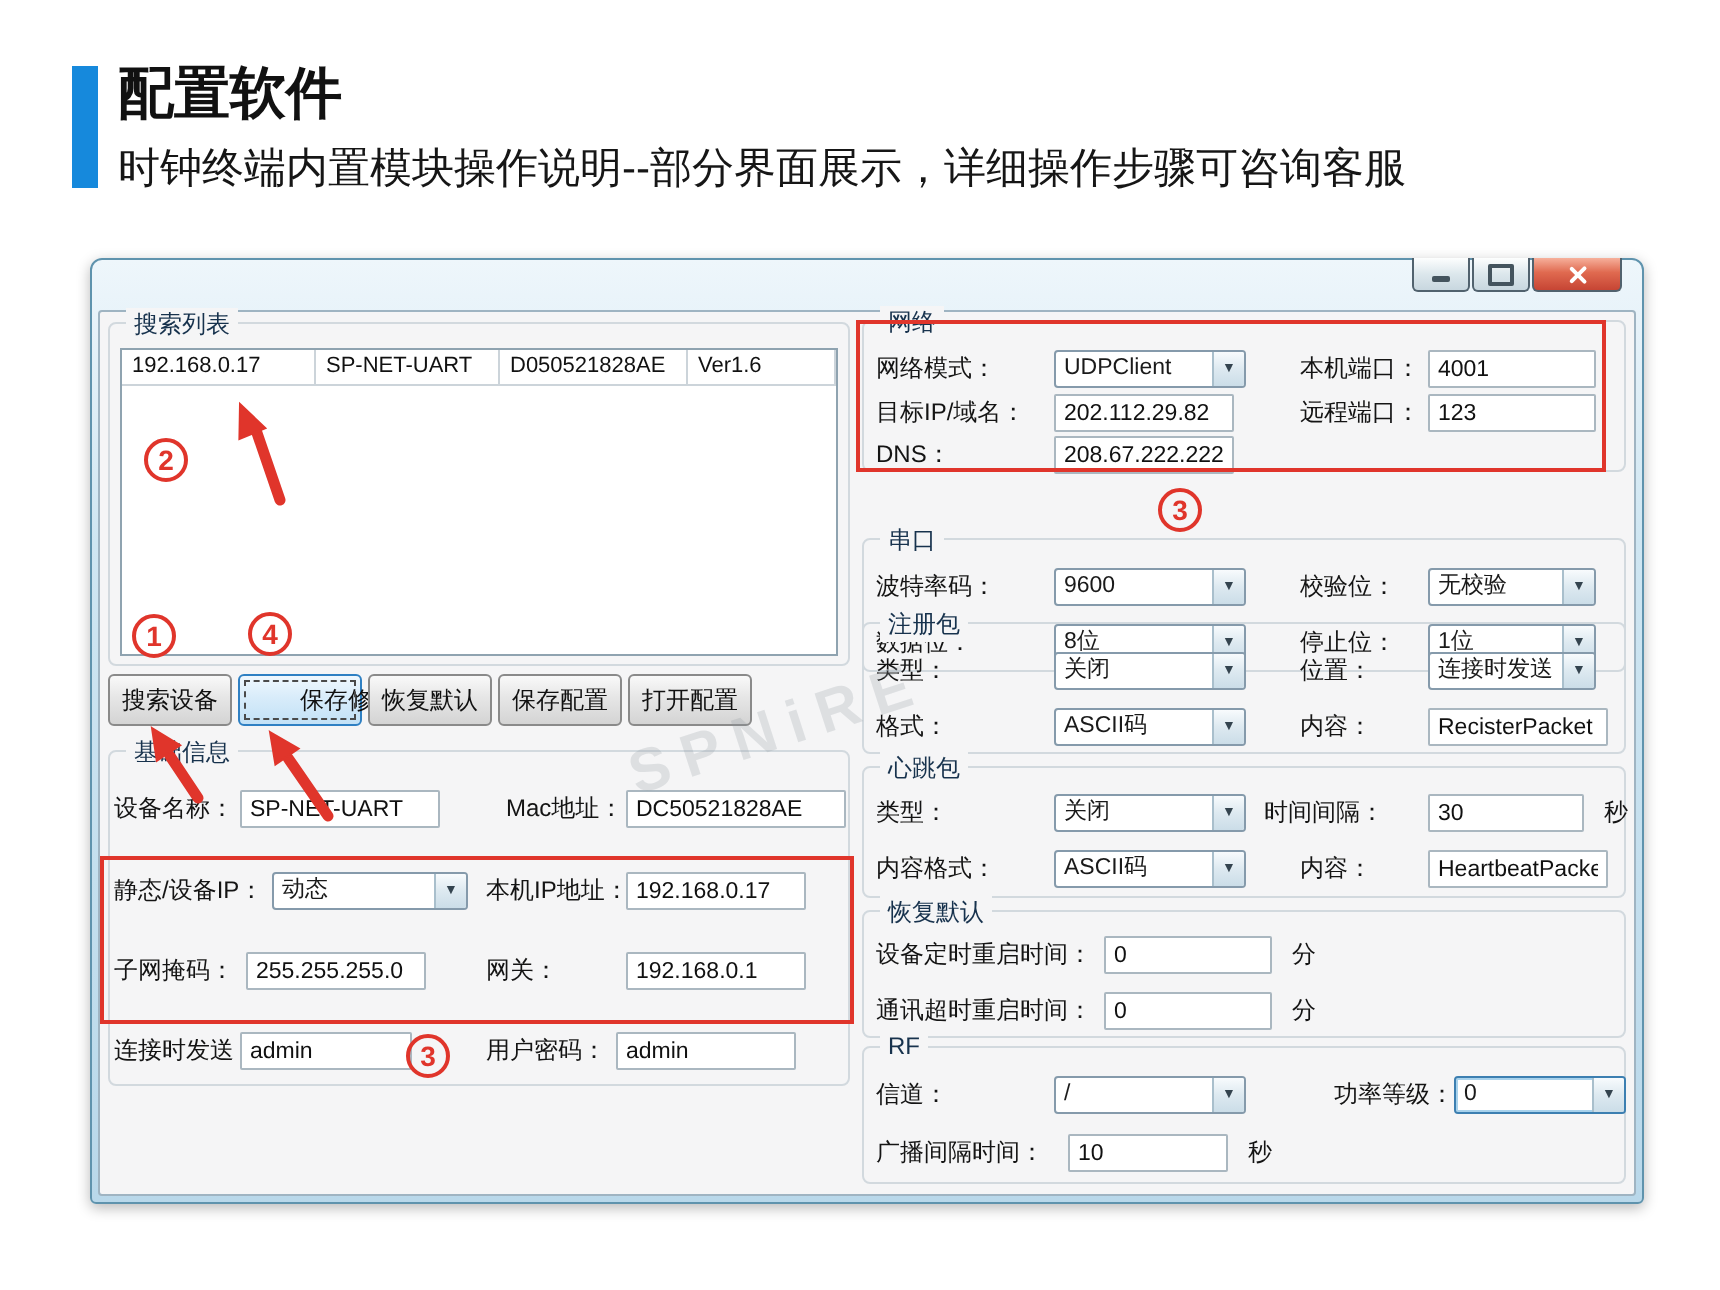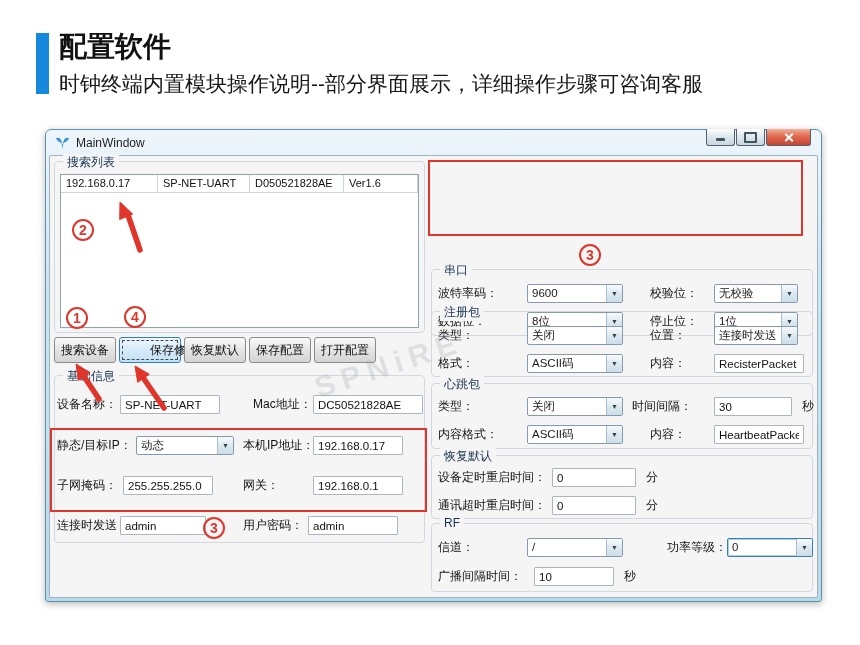--- a/index.html
+++ b/index.html
@@ -75,26 +75,20 @@
       opacity:.22;transform:rotate(-18deg);pointer-events:none;font-weight:bold;}
 </style>
 </head>
 <body>
 
 <div class="hdr-bar"></div>
 <div class="hdr-title">配置软件</div>
 <div class="hdr-sub">时钟终端内置模块操作说明--部分界面展示，详细操作步骤可咨询客服</div>
 
 <div class="window">
-  <div class="titlebar">
-    <svg class="win-icon" viewBox="0 0 16 14">
-      <path d="M1 2 Q5 0 7 5 L8 9 L9 5 Q11 0 15 2 Q13 6 9 7 L8 13 L7 7 Q3 6 1 2Z" fill="#3a8fd8"></path>
-    </svg>
-    <span class="win-title">MainWindow</span>
-  </div>
   <div class="capbtns">
     <div class="capbtn min">
         <span class="glyph-min"></span>
       </div>
     <div class="capbtn max">
         <span class="glyph-max"></span>
       </div>
     <div class="capbtn close">
         <span class="glyph-x"></span>
       </div>
@@ -121,39 +115,57 @@
     <div class="btn" style="left:264px;top:181px;">打开配置</div>
 
     <div class="group" style="left:4px;top:219px;width:371px;height:168px;">
       <span class="legend">基础信息</span>
 
       <span class="flabel" style="left:2px;top:19px;">设备名称：</span>
       <input class="tb" style="left: 65px; top: 19px; width: 100px;" value="SP-NET-UART">
       <span class="flabel" style="left:198px;top:19px;">Mac地址：</span>
       <input class="tb" style="left: 258px; top: 19px; width: 110px;" value="DC50521828AE">
 
-      <span class="flabel" style="left:2px;top:60px;">静态/目标IP：</span>
+      <span class="flabel" style="left:2px;top:60px;">静态/设备IP：</span>
       <div class="combo" style="left:81px;top:60px;width:98px;">
         <span class="val">动态</span>
         <span class="cbtn">▼</span>
       </div>
       <span class="flabel" style="left:188px;top:60px;">本机IP地址：</span>
       <input class="tb" style="left: 258px; top: 60px; width: 90px;" value="192.168.0.17">
 
       <span class="flabel" style="left:2px;top:100px;">子网掩码：</span>
       <input class="tb" style="left: 68px; top: 100px; width: 90px;" value="255.255.255.0">
       <span class="flabel" style="left:188px;top:100px;">网关：</span>
       <input class="tb" style="left: 258px; top: 100px; width: 90px;" value="192.168.0.1">
 
       <span class="flabel" style="left:2px;top:140px;">连接时发送：</span>
       <input class="tb" style="left: 65px; top: 140px; width: 86px;" value="admin">
       <span class="flabel" style="left:188px;top:140px;">用户密码：</span>
       <input class="tb" style="left: 253px; top: 140px; width: 90px;" value="admin">
     </div>
 
+    <div class="group" style="left:381px;top:4px;width:382px;height:76px;">
+      <span class="legend">网络</span>
+      <span class="flabel" style="left:6px;top:14px;">网络模式：</span>
+      <div class="combo" style="left:95px;top:14px;width:96px;">
+        <span class="val">UDPClient</span>
+          <span class="cbtn">▼</span>
+      </div>
+      <span class="flabel" style="left:218px;top:14px;">本机端口：</span>
+      <input class="tb" style="left: 282px; top: 14px; width: 84px;" value="4001">
+
+      <span class="flabel" style="left:6px;top:36px;">目标IP/域名：</span>
+      <input class="tb" style="left: 95px; top: 36px; width: 90px;" value="202.112.29.82">
+      <span class="flabel" style="left:218px;top:36px;">远程端口：</span>
+      <input class="tb" style="left: 282px; top: 36px; width: 84px;" value="123">
+
+      <span class="flabel" style="left:6px;top:57px;">DNS：</span>
+      <input class="tb" style="left: 95px; top: 57px; width: 90px;" value="208.67.222.222">
+    </div>
 
     <div class="group" style="left:381px;top:82px;width:382px;height:67px;margin-top:31px;">
       <span class="legend">串口</span>
       <span class="flabel" style="left:6px;top:14px;">波特率码：</span>
       <div class="combo" style="left:95px;top:14px;width:96px;">
         <span class="val">9600</span>
           <span class="cbtn">▼</span>
       </div>
       <span class="flabel" style="left:218px;top:14px;">校验位：</span>
       <div class="combo" style="left:282px;top:14px;width:84px;">

